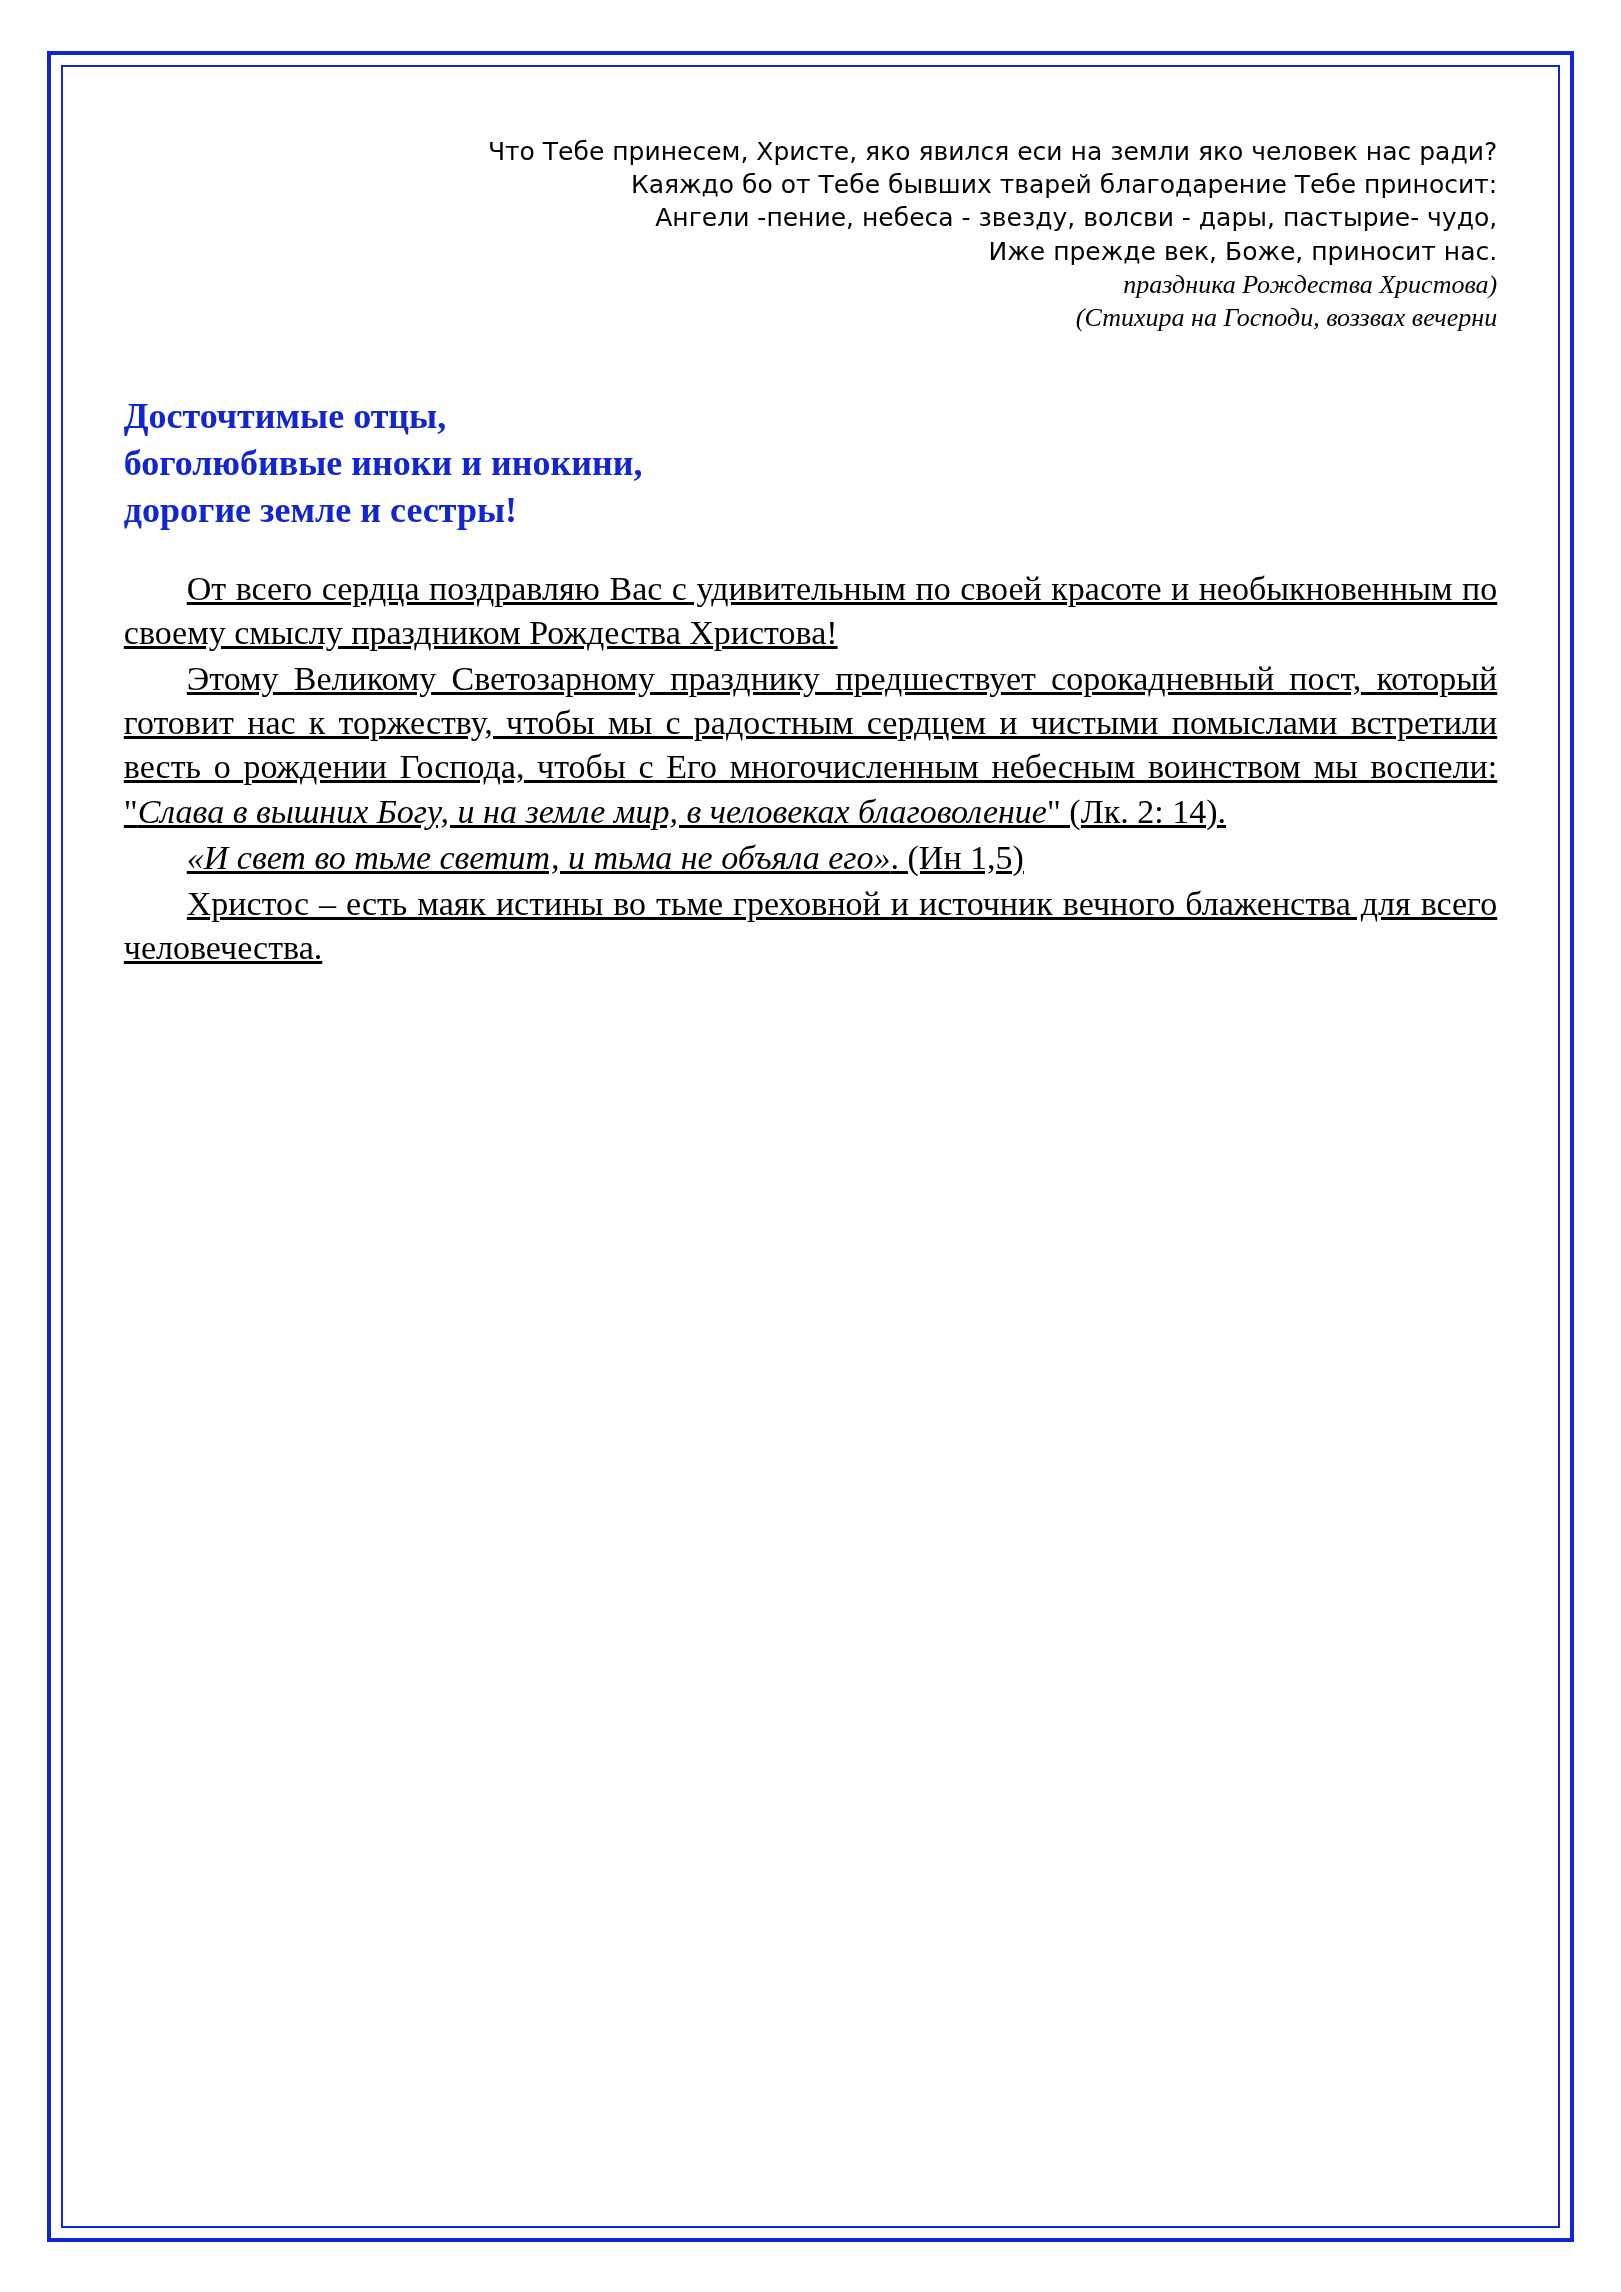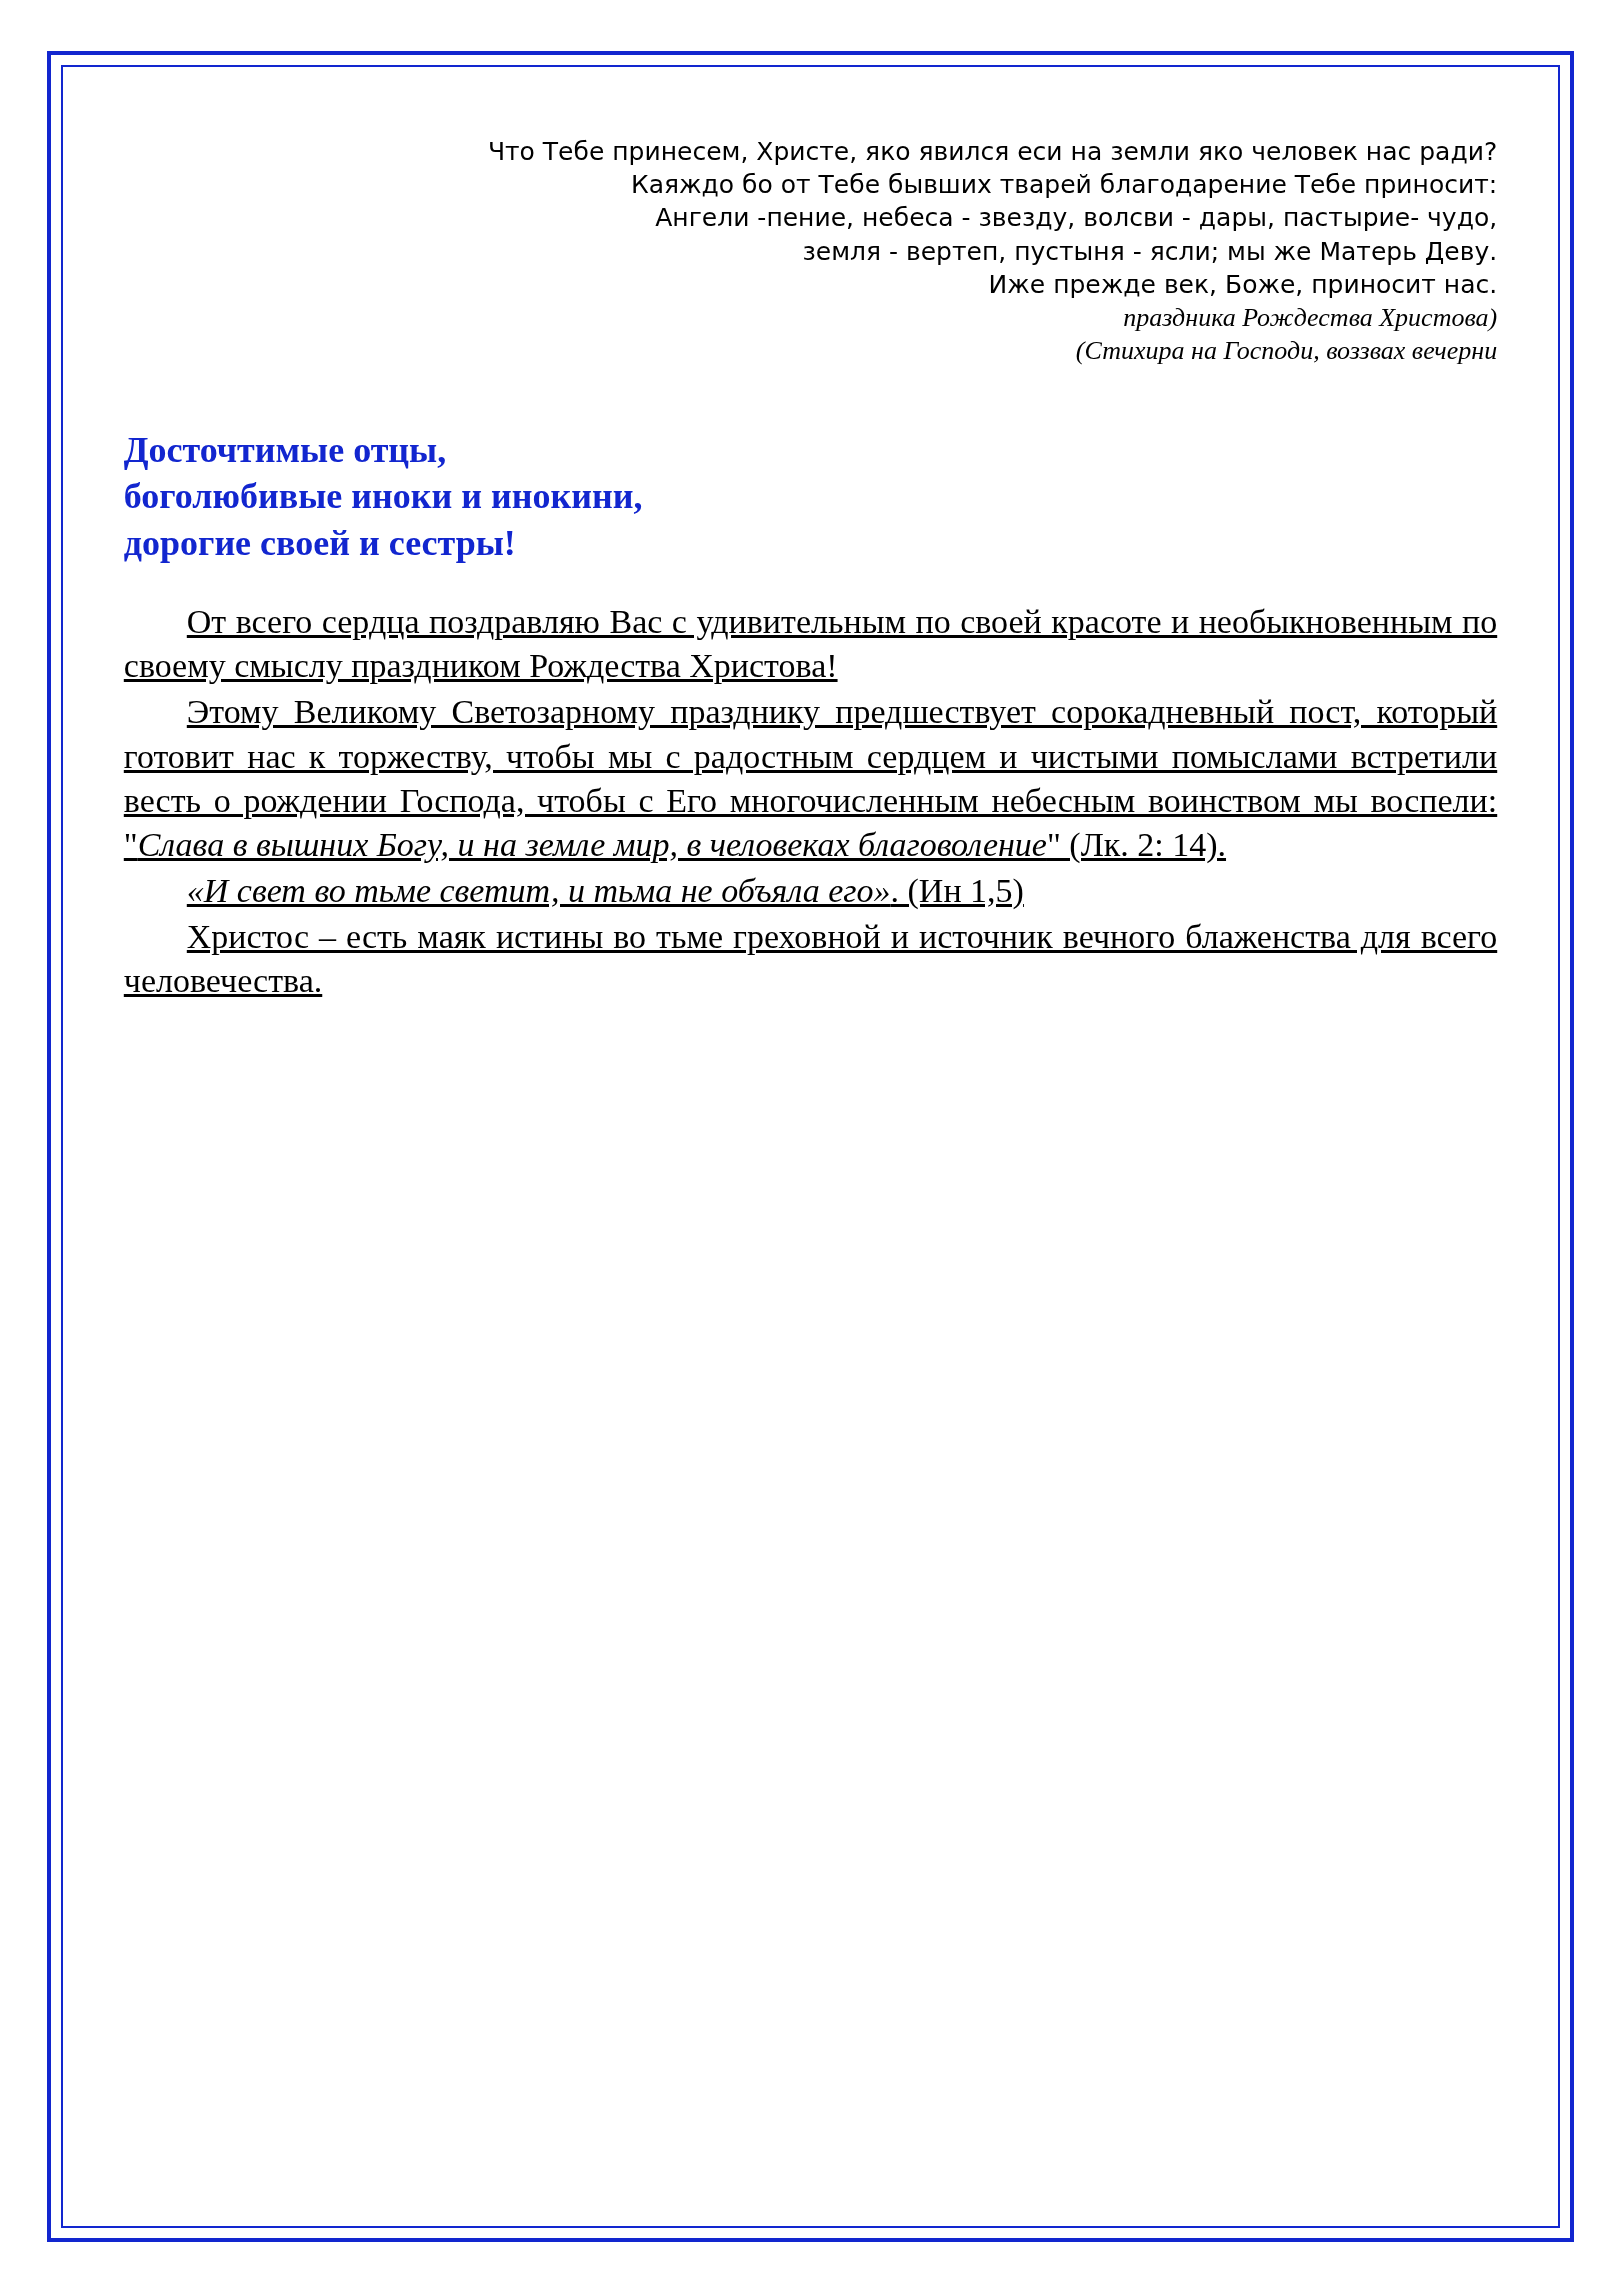--- a/index.html
+++ b/index.html
@@ -89,30 +89,29 @@
 
 <div class="page">
   <div class="border-outer">
     <div class="border-inner">
       <div class="content">
 
         <div class="epigraph">
           <div class="line">Что Тебе принесем, Христе, яко явился еси на земли яко человек нас ради?</div>
           <div class="line">Каяждо бо от Тебе бывших тварей благодарение Тебе приносит:</div>
           <div class="line">Ангели -пение, небеса - звезду, волсви - дары, пастырие- чудо,</div>
-          <div class="line">земля - вертеп, пустыня - ясли; мы же Матерь Деву.</div>
           <div class="line">Иже прежде век, Боже, приносит нас.</div>
           <div class="src">праздника Рождества Христова)</div>
           <div class="src">(Стихира на Господи, воззвах вечерни</div>
         </div>
 
         <div class="heading">
           <span class="hline">Досточтимые отцы,</span>
           <span class="hline">боголюбивые иноки и инокини,</span>
-          <span class="hline">дорогие своей и сестры!</span>
+          <span class="hline">дорогие земле и сестры!</span>
         </div>
 
         <div class="body-text">
           <p>От всего сердца поздравляю Вас с удивительным по своей красоте и необыкновенным по своему смыслу праздником Рождества Христова!</p>
           <p><span>Этому Великому Светозарному празднику предшествует сорокадневный пост, который готовит нас к торжеству, чтобы мы с радостным сердцем и чистыми помыслами встретили весть о рождении Господа, чтобы с Его многочисленным небесным воинством мы воспели: "</span><span class="it">Слава в вышних Богу, и на земле мир, в человеках благоволение</span><span>" (Лк. 2: 14).</span></p>
           <p><span class="it">«И свет во тьме светит, и тьма не объяла его»</span><span>. (Ин 1,5)</span></p>
           <p>Христос – есть маяк истины во тьме греховной и источник вечного блаженства для всего человечества.</p>
         </div>
 
       </div>

